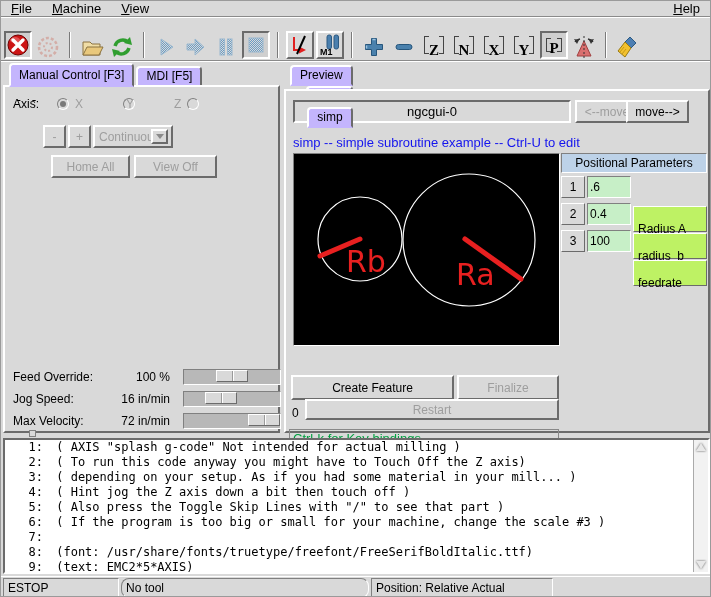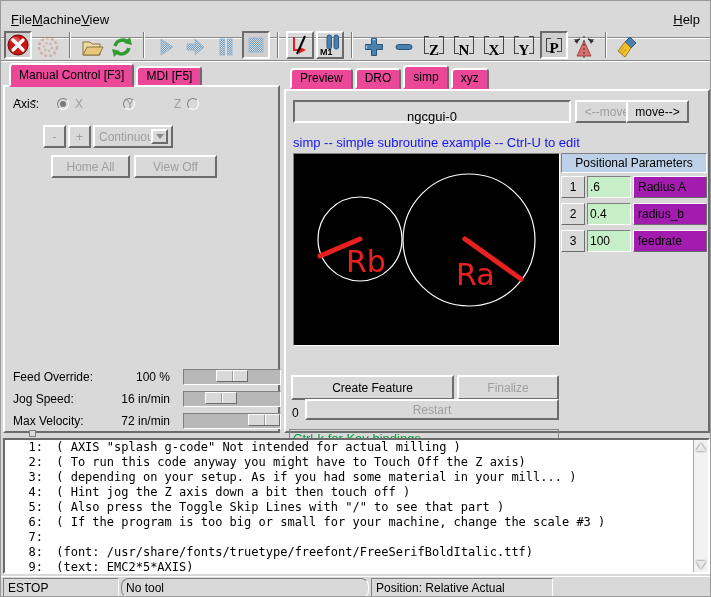--- a/index.html
+++ b/index.html
@@ -13,22 +13,22 @@
   }
   .raised  { border:2px solid; border-color:#ffffff #6b6b6b #6b6b6b #ffffff; }
   .sunken  { border:2px solid; border-color:#6b6b6b #ffffff #ffffff #6b6b6b; }
   .raised1 { border:1px solid; border-color:#ffffff #6b6b6b #6b6b6b #ffffff; }
   .sunken1 { border:1px solid; border-color:#808080 #ffffff #ffffff #808080; }
   .btn { background:#d9d9d9; display:flex; align-items:center; justify-content:center; cursor:default; }
   .disabled { color:#9e9e9e; }
   .abs { position:absolute; }
 
   
-  #menubar { position:absolute; left:0; top:0; width:709px; height:37px;
-             display:flex; align-items:center; padding:0 10px;
+  #menubar { position:absolute; left:0; top:0; width:709px; height:16px;
+             display:flex; align-items:center; gap:20px; padding:0 10px;
              border-bottom:1px solid #8a8a8a; box-shadow:0 1px 0 #fff; font-size:13px; }
   .menu-item { display:inline-block; }
   .menu-item::first-letter { text-decoration:underline; }
   #menu-help { margin-left:auto; }
 
   
   #toolbar { position:absolute; left:0; top:29px; width:709px; height:31px;
              display:flex; align-items:center; padding-left:3px; gap:2px;
              border-bottom:1px solid #8a8a8a; box-shadow:0 1px 0 #fff; }
   .tsep { width:2px; height:26px; border-left:1px solid #7a7a7a; border-right:1px solid #fff; margin:0 5px; }
@@ -37,21 +37,21 @@
   .tbtn.framed  { border:2px solid; border-color:#ffffff #6b6b6b #6b6b6b #ffffff; }
   .letter-icon { position:relative; font-family:"Liberation Serif", serif; font-weight:bold; font-size:15px; }
   .letter-icon .lt-glyph { position:relative; z-index:1; }
   .letter-icon::before { content:""; position:absolute; left:4px; top:5px; bottom:5px; width:4px;
                          border-left:1px solid #444; border-top:1px solid #444; border-bottom:1px solid #444; }
   .letter-icon::after  { content:""; position:absolute; right:4px; top:5px; bottom:5px; width:4px;
                          border-right:1px solid #444; border-top:1px solid #444; border-bottom:1px solid #444; }
 
   
   .tabrow { position:absolute; display:flex; align-items:flex-end; height:24px; }
-  .tab { background:#ec4899; border:2px solid; border-color:#fff #6b6b6b transparent #fff;
+  .tab { background:#c4b5fd; border:2px solid; border-color:#fff #6b6b6b transparent #fff;
          border-radius:4px 4px 0 0; padding:1px 8px 2px 8px; height:21px; margin-right:2px;
          display:flex; align-items:center; font-size:12px; }
   .tab.active { height:24px; z-index:3; position:relative; }
   .panel-body { position:absolute; background:#d9d9d9; }
 
   
   #left-panel  { position:absolute; left:2px; top:62px; width:277px; height:370px; }
   #left-tabs   { left:6px; top:0; }
   #left-body   { left:0; top:22px; width:277px; height:348px;text-decoration:underline; }
   .radio { width:12px; height:12px; border-radius:50%; background:#d9d9d9;
@@ -63,38 +63,38 @@
   .slider-label { position:absolute; left:8px; top:2px; }
   .slider-value { position:absolute; right:108px; top:2px; }
   .trough { position:absolute; left:178px; top:1px; width:98px; height:16px; background:#b8b8b8;
             border:1px solid; border-color:#808080 #fff #fff #808080; }
   .shandle { position:absolute; top:0; width:32px; height:12px; background:#d9d9d9;
              border:1px solid; border-color:#fff #6b6b6b #6b6b6b #fff; }
   .shandle::after { content:""; position:absolute; left:50%; top:0; bottom:0; border-left:1px solid #9a9a9a; border-right:1px solid #fff; }
 
   
   #right-panel { position:absolute; left:283px; top:62px; width:426px; height:370px; }
-  #right-tabs  { left:6px; top:2px; }
+  #right-tabs  { left:6px; top:2px;flex-direction:column; }
   #right-body  { left:0; top:26px; width:426px; height:344px; }
 
   #ngcgui-entry { position:absolute; left:7px; top:9px; width:278px; height:23px;
-                  background:#d9d9d9; text-align:center; font-size:13px; padding-top:7px; }
+                  background:#d9d9d9; text-align:center; font-size:13px; padding-top:2px; }
   #move-left  { position:absolute; left:289px; top:9px; width:64px; height:23px; }
   #move-right { position:absolute; left:340px; top:9px; width:63px; height:23px; }
   #simp-desc  { position:absolute; left:7px; top:44px; color:var(--link-blue,#0000ee); font-size:13px; }
 
   #preview-canvas { position:absolute; left:7px; top:62px; width:267px; height:193px; background:#000; }
   #params-frame { position:absolute; left:275px; top:62px; width:146px; }
   #params-title { background:var(--param-header-blue,#bdd2e8); text-align:center; height:20px;
                   line-height:18px; margin-bottom:3px; }
   .param-row { display:flex; gap:2px; margin-bottom:5px; align-items:stretch; height:22px; }
   .param-num { width:24px; background:#d9d9d9; text-align:center; line-height:20px; }
   .param-entry { width:44px; background:var(--entry-green,#c7efc7); font-family:"Liberation Sans",sans-serif;
                  font-size:12px; padding:0 2px; outline:none; }
-  .param-name { flex:1; background:#a21caf; padding:0 4px; line-height:20px; }
+  .param-name { flex:1; background:#bef264; padding:12px 4px; line-height:20px;margin-top:30px; }
 
   #create-feature { position:absolute; left:5px; top:284px; width:163px; height:25px; }
   #finalize       { position:absolute; left:171px; top:284px; width:102px; height:25px; }
   #restart-count  { position:absolute; left:6px; top:315px; }
   #restart-btn    { position:absolute; left:19px; top:308px; width:254px; height:21px; }
   #key-hint       { position:absolute; left:3px; top:338px; width:270px; height:20px;
                     border:1px solid #888; color:var(--hint-green,#00a040); padding:1px 3px; font-size:13px; }
 
   .sash { position:absolute; left:28px; top:429px; width:7px; height:7px;
           background:#d9d9d9; border:1px solid #808080; }

